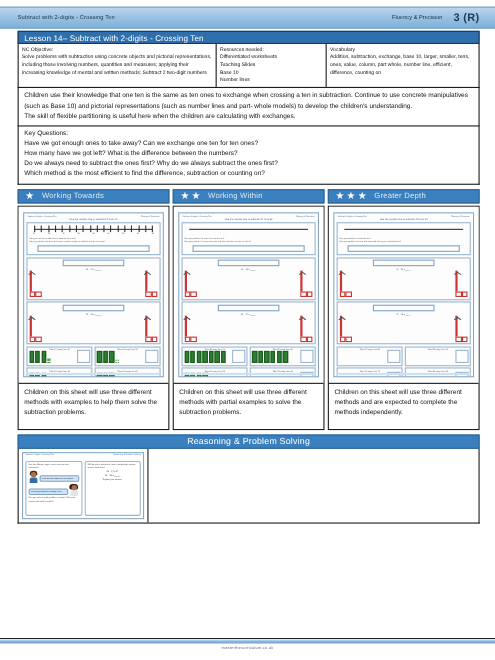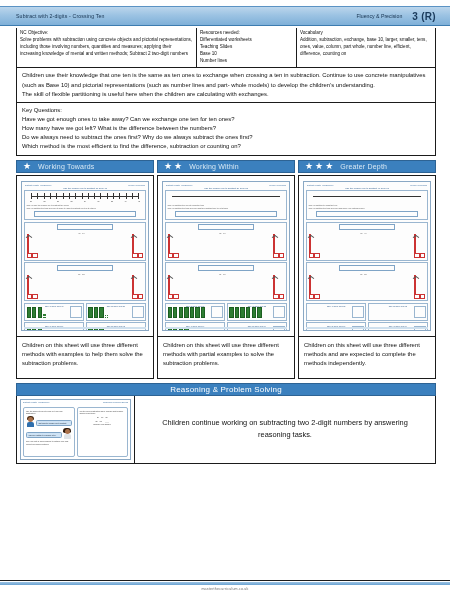--- a/index.html
+++ b/index.html
@@ -167,20 +167,23 @@
 <div class="topband"></div>
 <div class="topband-inner">
   <span class="hdr-left">Subtract with 2-digits - Crossing Ten</span>
   <span class="hdr-spacer"></span>
   <span class="hdr-mid">Fluency &amp; Precision</span>
   <span class="hdr-page">3 (R)</span>
 </div>
 
 <div class="page">
 
+  <div class="title-bar">
+    <span>Lesson 14– Subtract with  2-digits - Crossing Ten</span>
+  </div>
 
   <div class="info">
     <div class="info-col c1">
       <span class="lbl">NC Objective:</span>
       <span class="bdy">Solve problems with subtraction using concrete objects and pictorial representations, including those involving numbers, quantities and measures; applying their increasing knowledge of mental and written methods; Subtract 2 two-digit numbers</span>
     </div>
     <div class="info-col c2">
       <span class="lbl">Resources needed:</span>
       <span class="bdy">Differentiated worksheets</span>
       <span class="bdy">Teaching Slides</span>
@@ -607,22 +610,19 @@
           <div class="rt-cap" style="margin-top:1px">Can you write a word problem to match?  Who was correct and which method?</div>
         </div>
         <div class="rt-right">
           <div class="rt-cap">Will the given subtraction have a single-digit number answer each time?</div>
           <div class="rt-eq">54 – 17 = 37</div>
           <div class="rt-eq">36 – 18 = _____</div>
           <div class="rt-eq">Explain your answer.</div>
         </div>
       </div>
     </div>
-    <div class="reason-textcell">
-      <div class="reason-text">Children continue working on subtracting two 2-digit numbers by answering reasoning tasks.</div>
-    </div>
   </div>
 
 </div>
 
 <div class="footrule"></div>
 <div class="footband"></div>
 <div class="footnote">masterthecurriculum.co.uk</div>
 
 </body></html>

